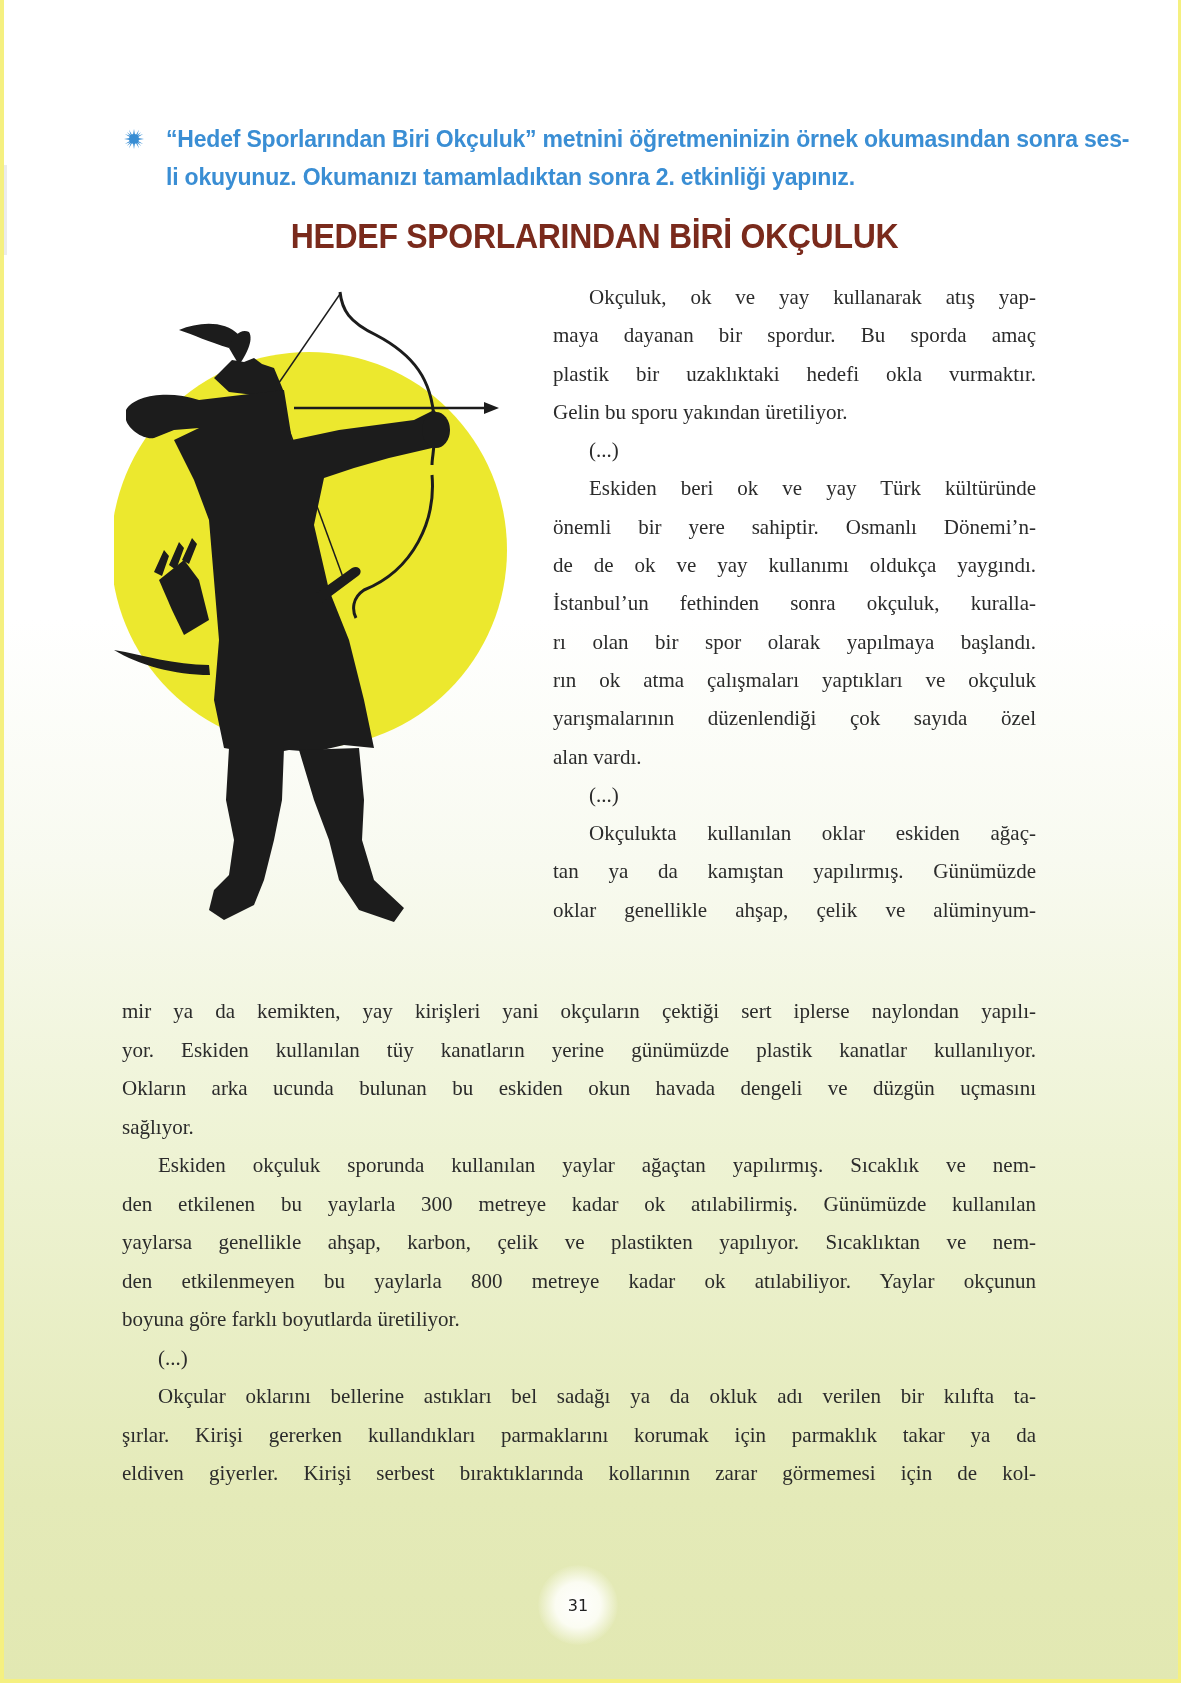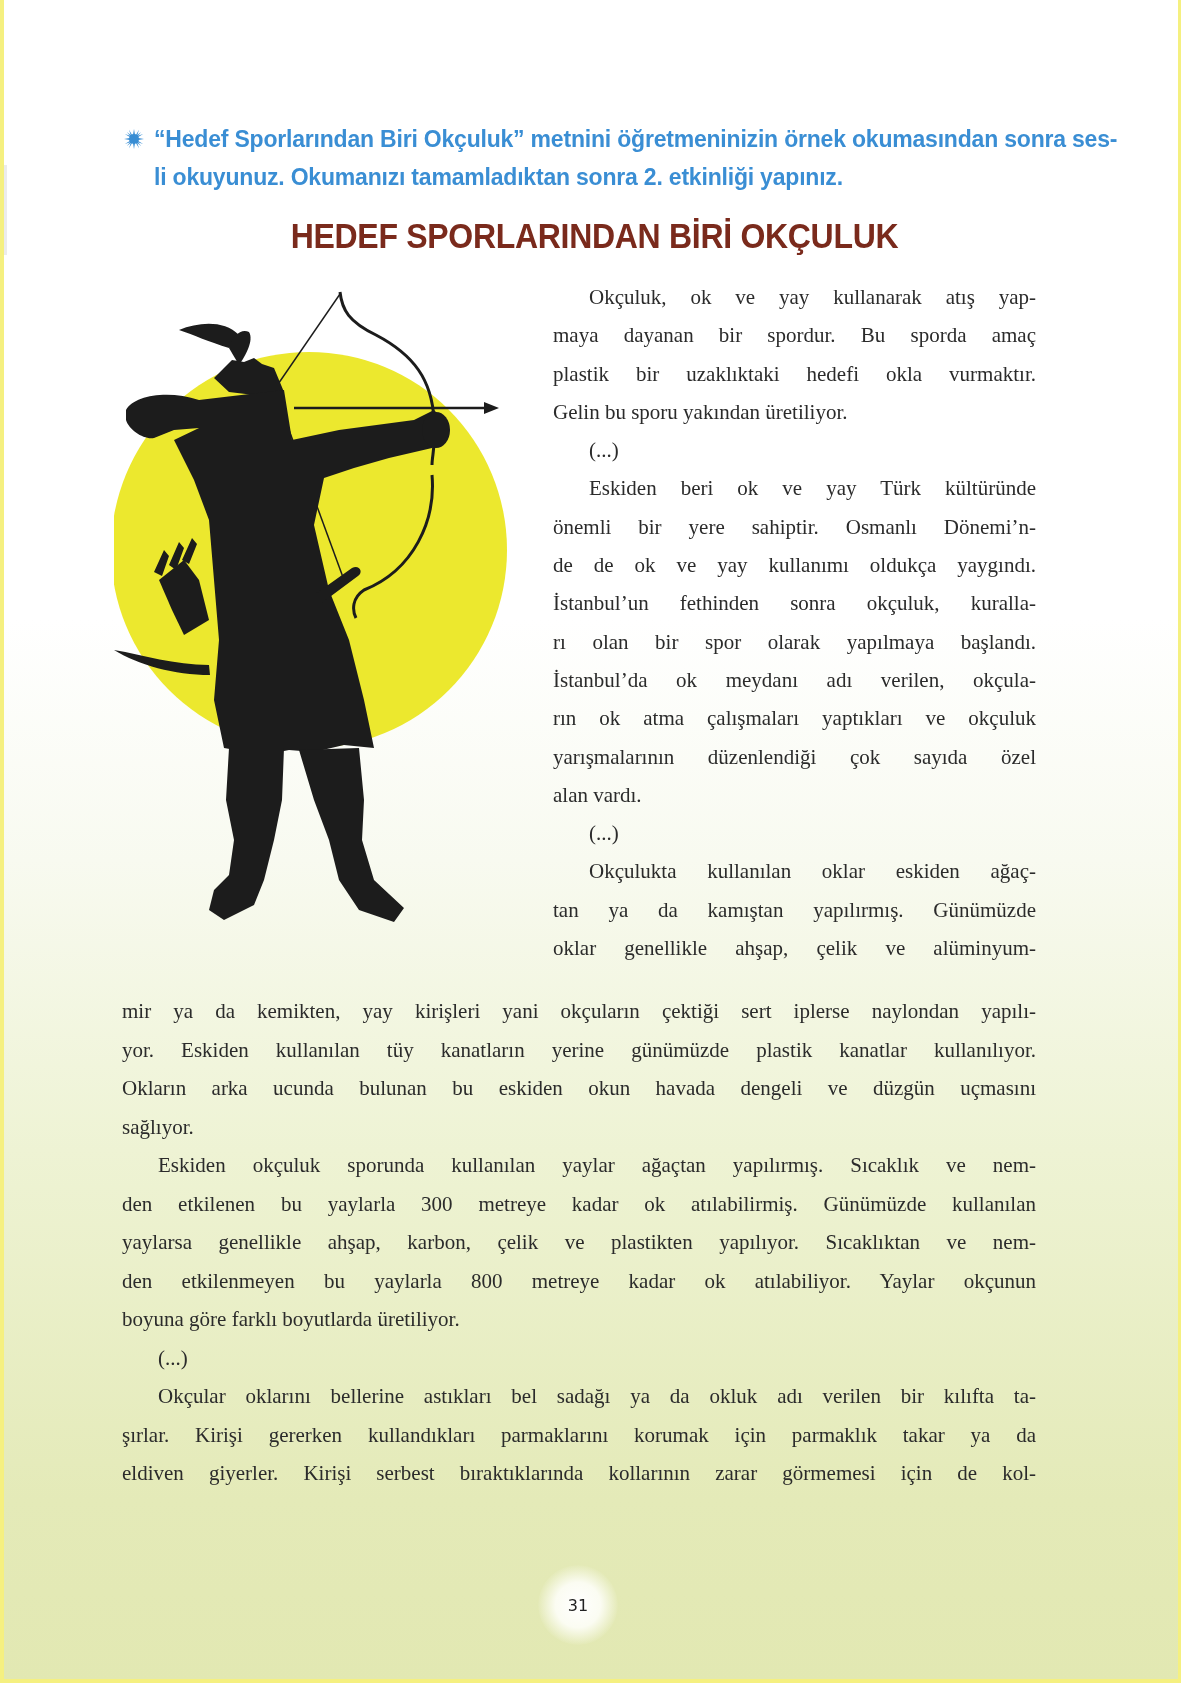--- a/index.html
+++ b/index.html
@@ -37,21 +37,21 @@
       line-height: 38px;
       letter-spacing: -0.2px;
     }
     .instruction .star {
       position: absolute;
       left: 0; top: 9px;
       width: 20px; height: 20px;
     }
     .instruction .text {
       display: block;
-      margin-left: 30px;
+      margin-left: 42px;
       text-align: justify;
     }
     .title {
       position: absolute;
       left: 0; top: 218px;
       width: 1181px;
       text-align: center;
       color: #7a2a1c;
       font-family: "Liberation Sans", sans-serif;
       font-weight: bold;
@@ -179,21 +179,20 @@
     <span class="line indent">Okçuluk, ok ve yay kullanarak atış yap-</span>
     <span class="line">maya dayanan bir spordur. Bu sporda amaç</span>
     <span class="line">plastik bir uzaklıktaki hedefi okla vurmaktır.</span>
     <span class="line last">Gelin bu sporu yakından üretiliyor.</span>
     <span class="line ellipsis">(...)</span>
     <span class="line indent">Eskiden beri ok ve yay Türk kültüründe</span>
     <span class="line">önemli bir yere sahiptir. Osmanlı Dönemi’n-</span>
     <span class="line">de de ok ve yay kullanımı oldukça yaygındı.</span>
     <span class="line">İstanbul’un fethinden sonra okçuluk, kuralla-</span>
     <span class="line">rı olan bir spor olarak yapılmaya başlandı.</span>
-    <span class="line">İstanbul’da ok meydanı adı verilen, okçula-</span>
     <span class="line">rın ok atma çalışmaları yaptıkları ve okçuluk</span>
     <span class="line">yarışmalarının düzenlendiği çok sayıda özel</span>
     <span class="line last">alan vardı.</span>
     <span class="line ellipsis">(...)</span>
     <span class="line indent">Okçulukta kullanılan oklar eskiden ağaç-</span>
     <span class="line">tan ya da kamıştan yapılırmış. Günümüzde</span>
     <span class="line">oklar genellikle ahşap, çelik ve alüminyum-</span>
   </div>
 
   <div class="col-full body-text">

